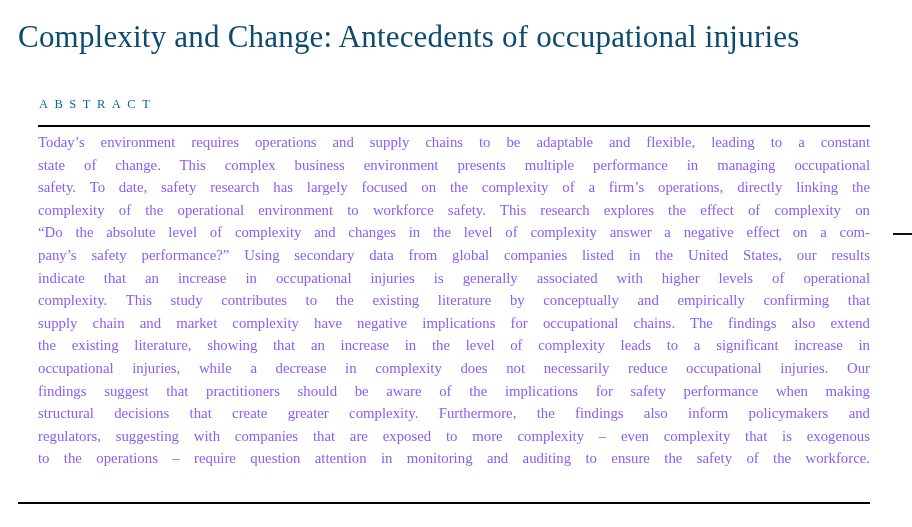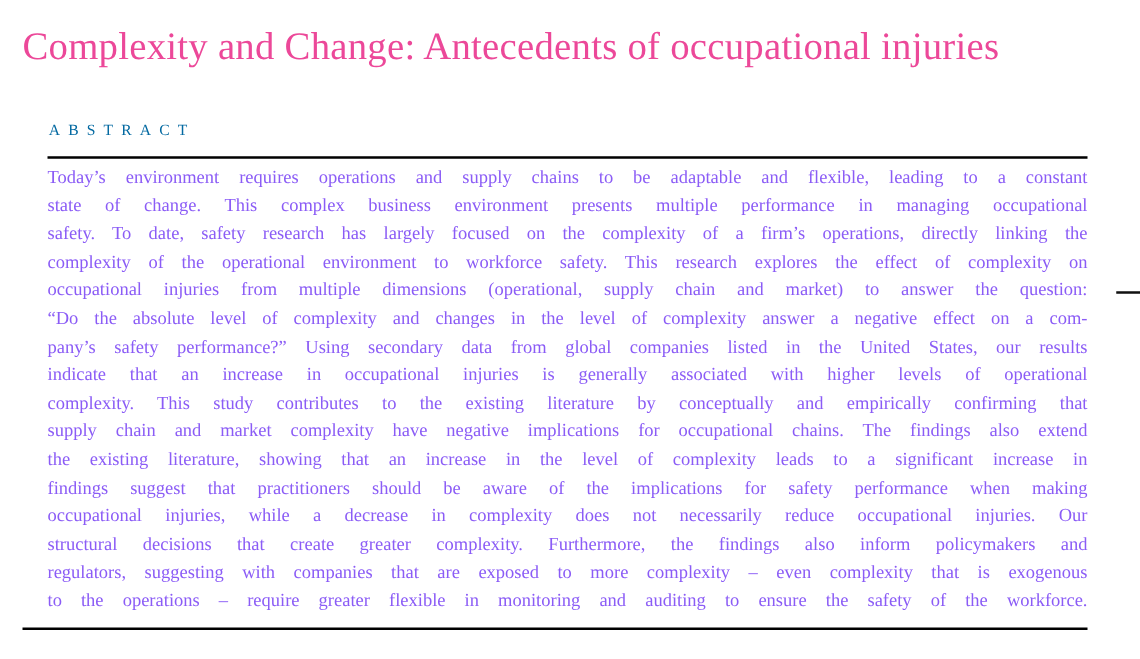--- a/index.html
+++ b/index.html
@@ -17,21 +17,21 @@
   }
   .title {
     position: absolute;
     left: 18px;
     top: 19px;
     margin: 0;
     font-size: 31px;
     font-weight: 400;
     line-height: 1.15;
     letter-spacing: 0.2px;
-    color: #ec4899;
+    color: #0c4a6e;
     white-space: nowrap;
   }
   .abstract-label {
     position: absolute;
     left: 39px;
     top: 98px;
     font-size: 12.5px;
     letter-spacing: 6.5px;
     line-height: 1;
     color: #0369a1;
@@ -84,31 +84,30 @@
 
   <div class="abstract-label">ABSTRACT</div>
 
   <div class="rule rule-top"></div>
 
   <div class="abstract-body">
     <div class="aline">Today’s environment requires operations and supply chains to be adaptable and flexible, leading to a constant</div>
     <div class="aline">state of change. This complex business environment presents multiple performance in managing occupational</div>
     <div class="aline">safety. To date, safety research has largely focused on the complexity of a firm’s operations, directly linking the</div>
     <div class="aline">complexity of the operational environment to workforce safety. This research explores the effect of complexity on</div>
-    <div class="aline">occupational injuries from multiple dimensions (operational, supply chain and market) to answer the question:</div>
     <div class="aline">“Do the absolute level of complexity and changes in the level of complexity answer a negative effect on a com-</div>
     <div class="aline">pany’s safety performance?” Using secondary data from global companies listed in the United States, our results</div>
     <div class="aline">indicate that an increase in occupational injuries is generally associated with higher levels of operational</div>
     <div class="aline">complexity. This study contributes to the existing literature by conceptually and empirically confirming that</div>
     <div class="aline">supply chain and market complexity have negative implications for occupational chains. The findings also extend</div>
     <div class="aline">the existing literature, showing that an increase in the level of complexity leads to a significant increase in</div>
+    <div class="aline">occupational injuries, while a decrease in complexity does not necessarily reduce occupational injuries. Our</div>
     <div class="aline">findings suggest that practitioners should be aware of the implications for safety performance when making</div>
-    <div class="aline">occupational injuries, while a decrease in complexity does not necessarily reduce occupational injuries. Our</div>
     <div class="aline">structural decisions that create greater complexity. Furthermore, the findings also inform policymakers and</div>
     <div class="aline">regulators, suggesting with companies that are exposed to more complexity – even complexity that is exogenous</div>
-    <div class="aline">to the operations – require greater flexible in monitoring and auditing to ensure the safety of the workforce.</div>
+    <div class="aline">to the operations – require question attention in monitoring and auditing to ensure the safety of the workforce.</div>
   </div>
 
   <div class="rule rule-bottom"></div>
 
   <div class="margin-dash"></div>
 
 </div>
 
 </body></html>

